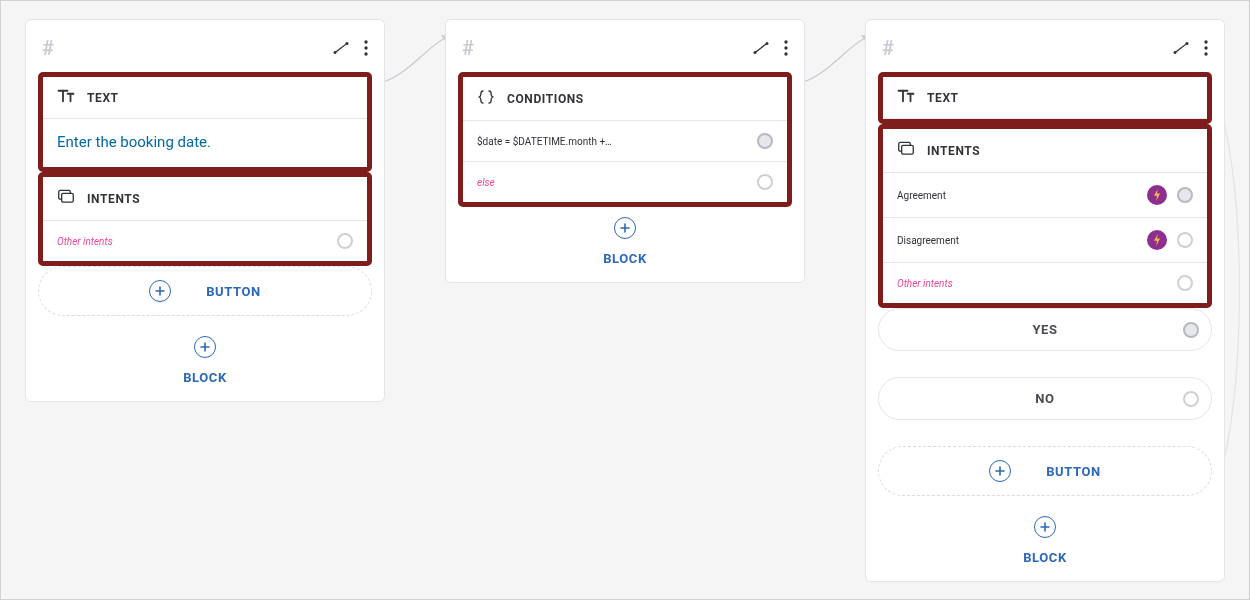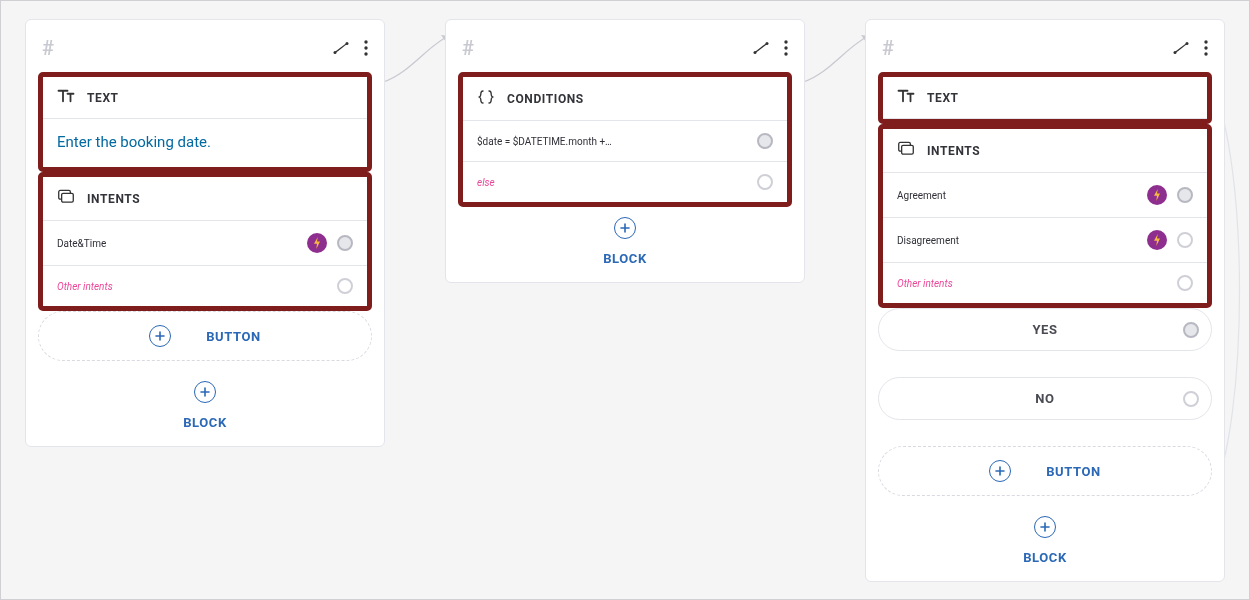--- a/index.html
+++ b/index.html
@@ -238,31 +238,20 @@
       <div class="section-header">
         <span>
           <svg width="18" height="16" viewBox="0 0 24 22">
               <rect x="2" y="2" width="16" height="12" rx="2" stroke="#333" stroke-width="1.8" fill="none"></rect>
               <rect x="6" y="6" width="16" height="12" rx="2" stroke="#333" stroke-width="1.8" fill="#fff"></rect>
             </svg>
         </span>
         <span>Intents</span>
       </div>
       <div class="row">
-        <span>Date&amp;Time</span>
-        <span class="right">
-          <span class="badge-bolt">
-            <svg width="10" height="12" viewBox="0 0 12 16">
-                <path d="M7 0 L2 9 H6 L5 16 L10 6 H6 Z" fill="#f5b942"></path>
-              </svg>
-          </span>
-          <span class="port sel"></span>
-        </span>
-      </div>
-      <div class="row">
         <span class="muted-italic">Other intents</span>
         <span class="right">
           <span class="port"></span>
         </span>
       </div>
     </div>
 
     <div class="pill-dashed">
       <span class="plus-circle">
         <svg width="10" height="10" viewBox="0 0 10 10">

